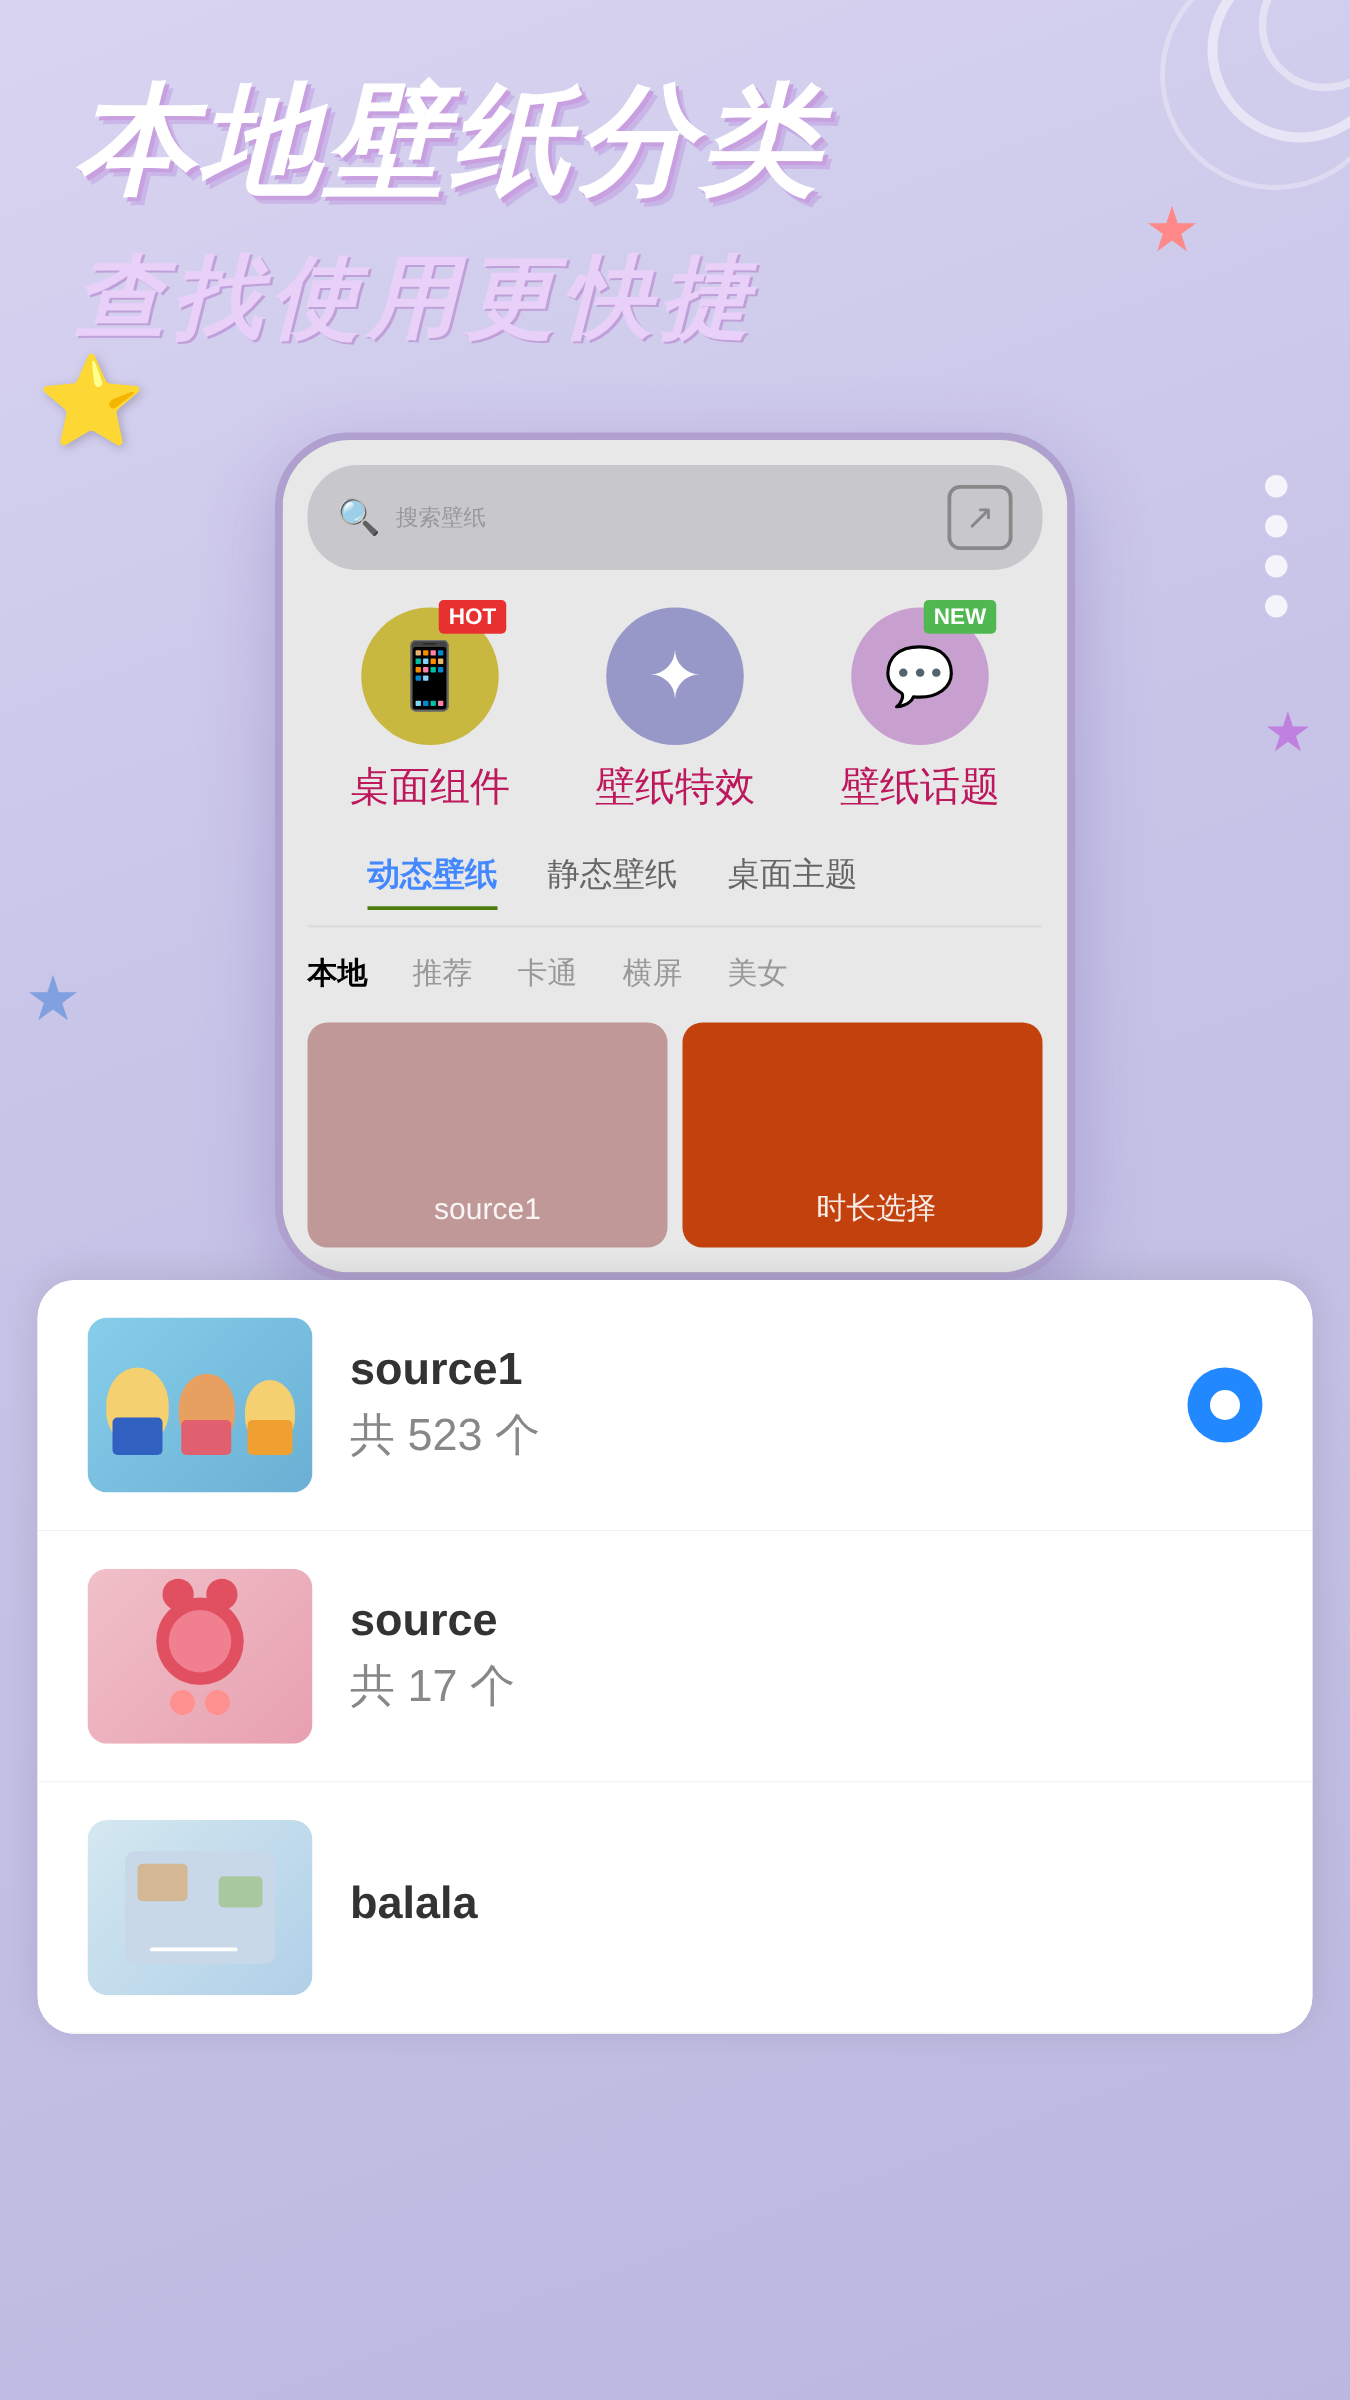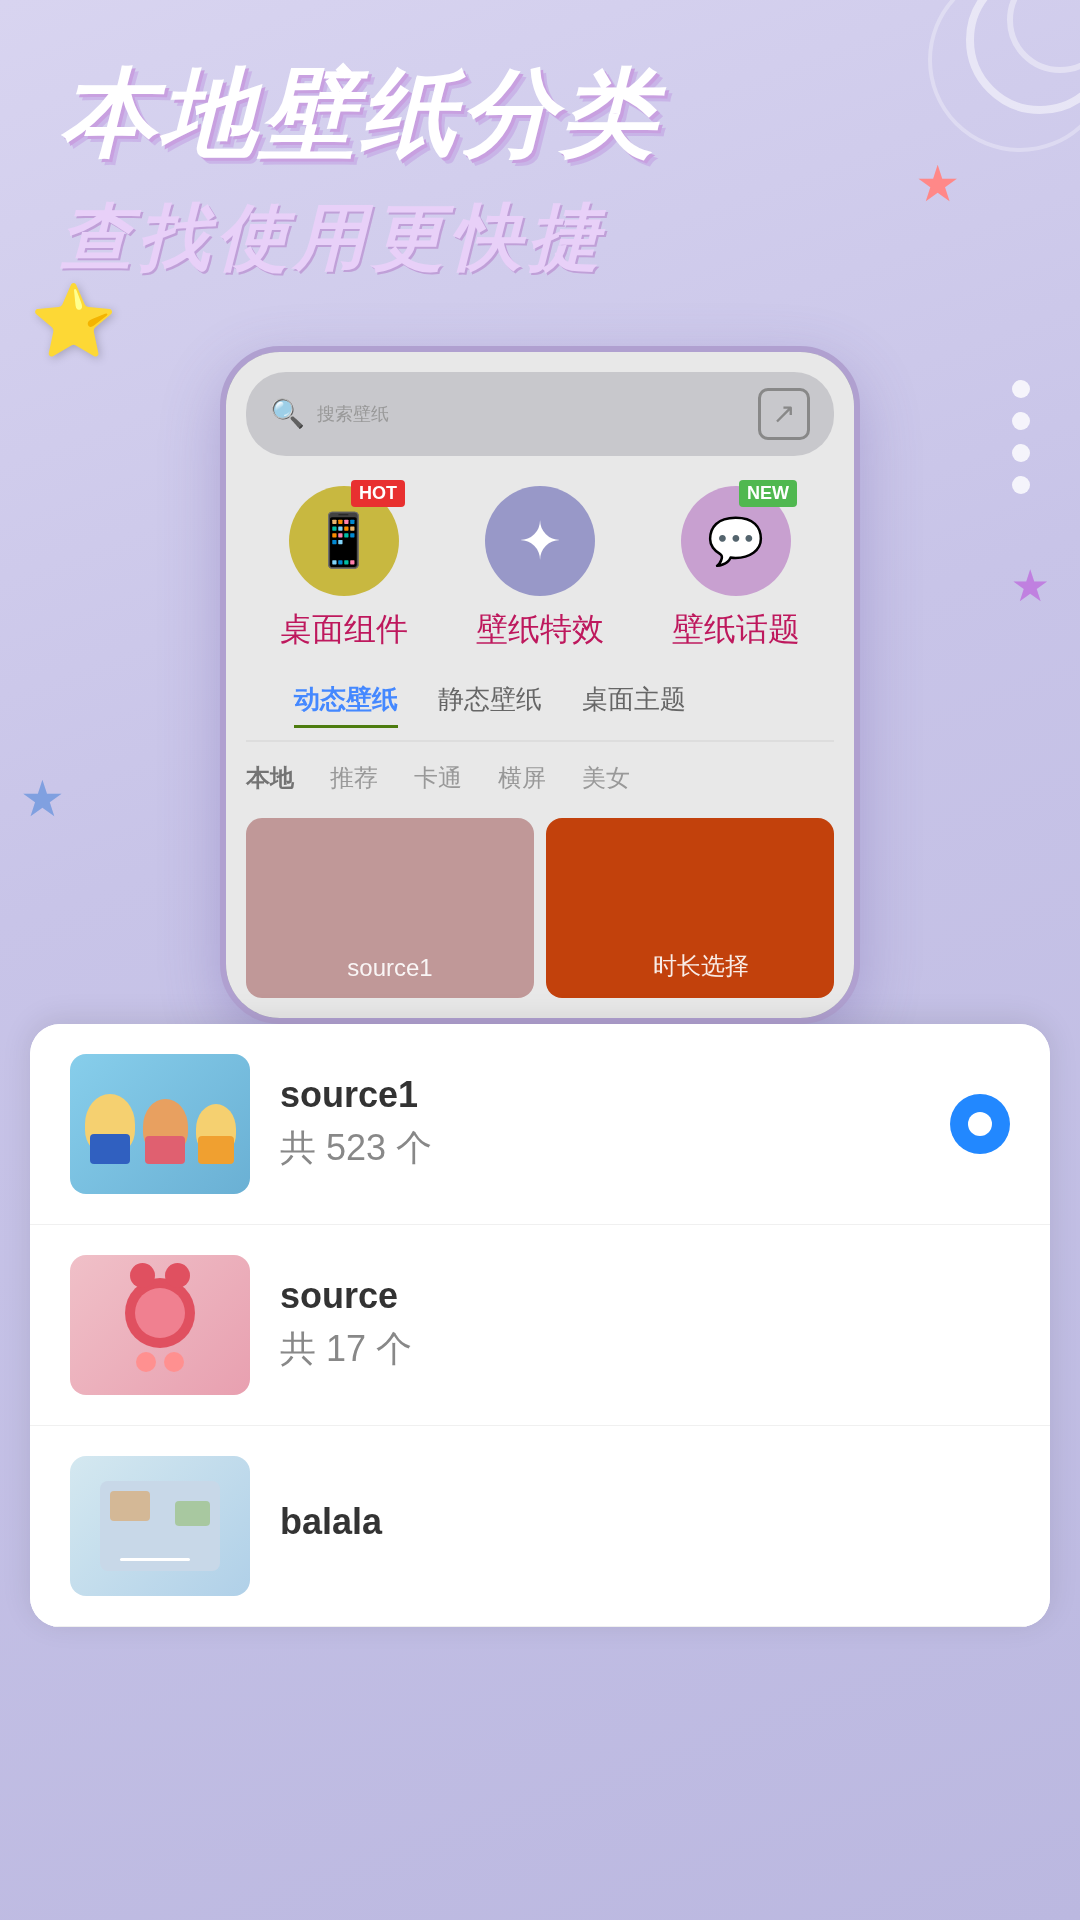--- a/index.html
+++ b/index.html
@@ -218,21 +218,21 @@
       gap: 36px;
       margin-bottom: 24px;
     }
 
     .sub-tab {
       font-size: 24px;
       color: #999;
     }
 
     .sub-tab.active {
-      color: #737373;
+      color: #000000;
       font-weight: 600;
     }
 
     
     .wallpaper-grid {
       display: grid;
       grid-template-columns: 1fr 1fr;
       gap: 12px;
     }
 

